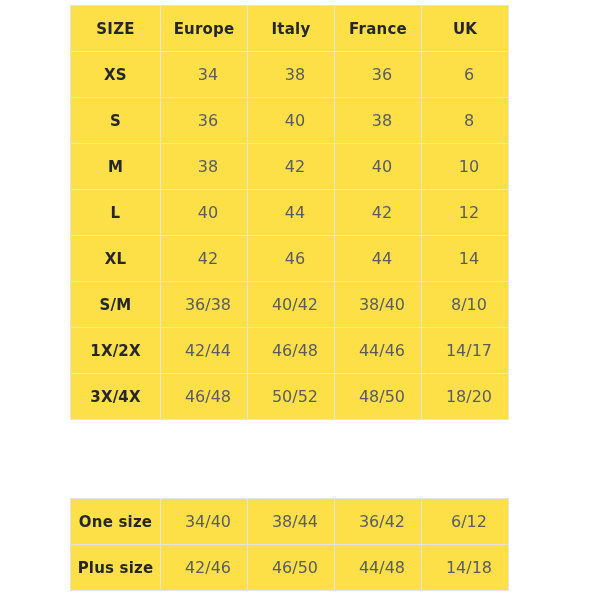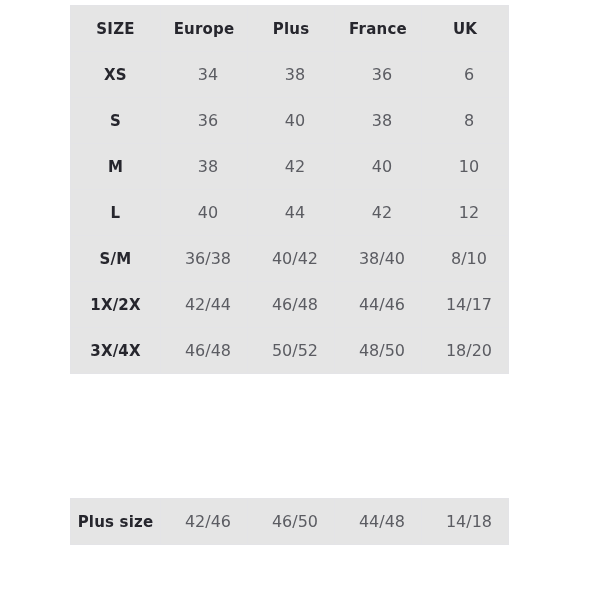--- a/index.html
+++ b/index.html
@@ -13,21 +13,21 @@
     height: 600px;
     background: #ffffff;
     font-family: "DejaVu Sans", "Liberation Sans", sans-serif;
     overflow: hidden;
   }
   table {
     border-collapse: collapse;
     table-layout: fixed;
     position: absolute;
     left: 70px;
-    background: #e5e5e5;
+    background: #fde047;
   }
   .t1 { top: 5px; }
   .t2 { top: 498px; }
   col.c-label { width: 90px; }
   col.c-val   { width: 87px; }
   th, td {
     border: 1px solid #e4e4e7;
     text-align: center;
     vertical-align: middle;
     padding: 0 4px;
@@ -59,21 +59,21 @@
       <col class="c-label">
         <col class="c-val">
         <col class="c-val">
         <col class="c-val">
         <col class="c-val">
     </colgroup>
     <thead>
       <tr>
         <th>SIZE</th>
         <th>Europe</th>
-        <th>Plus</th>
+        <th>Italy</th>
         <th>France</th>
         <th>UK</th>
       </tr>
     </thead>
     <tbody>
       <tr>
         <th>XS</th>
         <td>34</td>
         <td>38</td>
         <td>36</td>
@@ -92,20 +92,27 @@
         <td>42</td>
         <td>40</td>
         <td>10</td>
       </tr>
       <tr>
         <th>L</th>
         <td>40</td>
         <td>44</td>
         <td>42</td>
         <td>12</td>
+      </tr>
+      <tr>
+        <th>XL</th>
+        <td>42</td>
+        <td>46</td>
+        <td>44</td>
+        <td>14</td>
       </tr>
       <tr>
         <th>S/M</th>
         <td>36/38</td>
         <td>40/42</td>
         <td>38/40</td>
         <td>8/10</td>
       </tr>
       <tr>
         <th>1X/2X</th>
@@ -127,20 +134,27 @@
   <table class="t2">
     <colgroup>
       <col class="c-label">
         <col class="c-val">
         <col class="c-val">
         <col class="c-val">
         <col class="c-val">
     </colgroup>
     <tbody>
       <tr>
+        <th>One size</th>
+        <td>34/40</td>
+        <td>38/44</td>
+        <td>36/42</td>
+        <td>6/12</td>
+      </tr>
+      <tr>
         <th>Plus size</th>
         <td>42/46</td>
         <td>46/50</td>
         <td>44/48</td>
         <td>14/18</td>
       </tr>
     </tbody>
   </table>
 
 </div>

